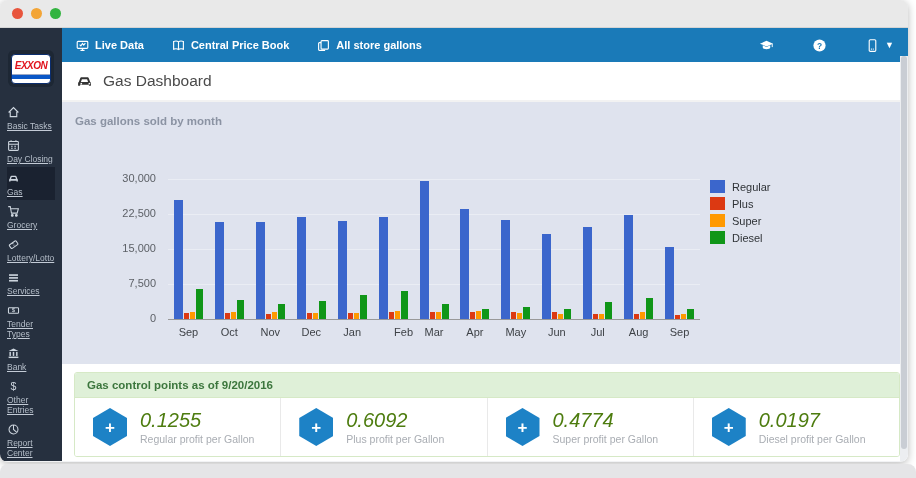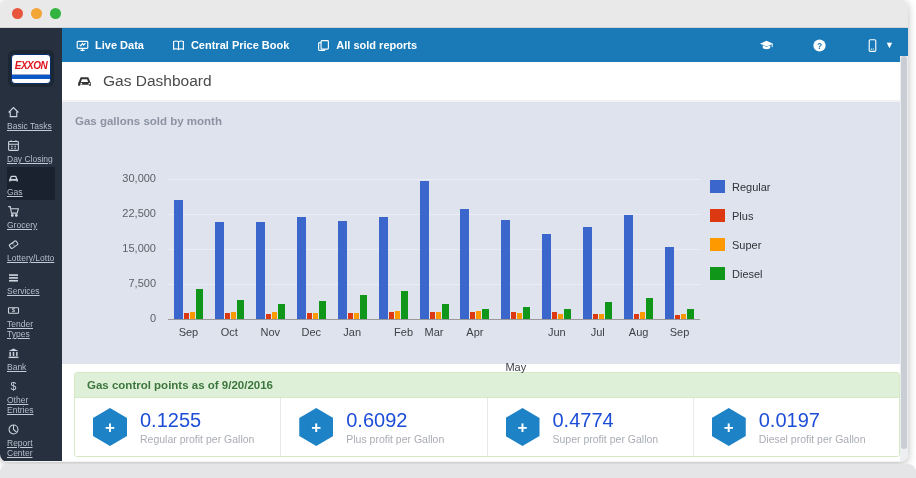--- a/index.html
+++ b/index.html
@@ -53,36 +53,36 @@
 
   
   .chart-panel { height:262px; background:#dfe3ee; }
   .chart-heading { padding:13px 0 0 13px; font-size:11.5px; font-weight:bold; color:#8b93a3; }
   #chart-mount { position:relative; width:100%; height:235px; }
   .gridline { position:absolute; height:1px; background:#eaedf4; }
   .baseline { position:absolute; height:1px; background:#999; }
   .ytick { position:absolute; text-align:right; font-size:11px; color:#5d6167; }
   .xtick { position:absolute; text-align:center; font-size:11px; color:#3e4247; }
   .bargroup { position:absolute; display:flex; align-items:flex-end; justify-content:center; gap:1px; }
-  .legend { position:absolute; display:flex; flex-direction:column; gap:16px; }
+  .legend { position:absolute; display:flex; flex-direction:column; gap:4px; }
   .lrow { display:flex; align-items:center; gap:7px; font-size:11px; color:#2f3337; }
   .lswatch { width:15px; height:13px; flex:0 0 15px; }
 
   
   .success-panel { margin:8px 8px 0 12px; border:1px solid #d6e9c6; border-radius:3px; overflow:hidden; background:#fff;}
   .success-heading { background:#dff0d8; color:#3c763d; font-size:11.5px; font-weight:bold;
     padding:6px 12px; border-bottom:1px solid #d6e9c6; }
   .cards { display:flex; background:#fff; }
   .card { flex:1; display:flex; align-items:center; gap:13px; padding:10px 0 10px 18px; }
   .card + .card { border-left:1px solid #e9e9e9; }
   .hexagon { width:34px; height:38px; background:#1d82c6; flex:0 0 34px;
     clip-path:polygon(50% 0,100% 26%,100% 74%,50% 100%,0 74%,0 26%);
     display:flex; align-items:center; justify-content:center; }
   .hexagon span { color:#fff; font-size:17px; font-weight:bold; line-height:1; }
-  .card-value { font-size:20px; color:#1d4ed8; line-height:1.1; }
+  .card-value { font-size:20px; color:#4d7c0f; line-height:1.1;font-style:italic; }
   .card-label { font-size:10.5px; color:#a9adb3; margin-top:2px; }
 
   
   .scrollbar { position:absolute; right:0; top:28px; bottom:0; width:8px; background:#eceef1; }
   .scroll-thumb { position:absolute; left:1px; right:1px; top:0; height:97%; background:#c9cdd4; border-radius:4px; }
 </style>
 </head>
 <body>
 
 <div class="stage">
@@ -194,21 +194,21 @@
             <svg viewBox="0 0 16 16" fill="none" stroke="#fff" stroke-width="1.4">
                 <path d="M8 3.5 C6.5 2.3 4 2.3 2 3 V12.5 C4 11.8 6.5 11.8 8 13 C9.5 11.8 12 11.8 14 12.5 V3 C12 2.3 9.5 2.3 8 3.5 Z M8 3.5 V13"></path>
               </svg>
             <span>Central Price Book</span>
           </div>
           <div class="nav-item">
             <svg viewBox="0 0 16 16" fill="none" stroke="#fff" stroke-width="1.4">
                 <rect x="5" y="2" width="9" height="10.5" rx="1"></rect>
                 <path d="M5 4.5 H3 C2.4 4.5 2 5 2 5.5 V13 C2 13.6 2.4 14 3 14 H10"></path>
               </svg>
-            <span>All sold reports</span>
+            <span>All store gallons</span>
           </div>
           <div class="nav-right">
             <span class="nav-ic">
                 <svg viewBox="0 0 16 16" fill="#fff">
                   <path d="M8 3 L15 6 L8 9 L1 6 Z"></path>
                   <path d="M4 7.8 V10.2 C4 11.2 5.8 12 8 12 C10.2 12 12 11.2 12 10.2 V7.8 L8 9.5 Z"></path>
                   <rect x="13.6" y="6.2" width="1" height="3.5"></rect>
                 </svg>
               </span>
             <span class="nav-ic">
@@ -302,21 +302,21 @@
                 <div class="bar" style="width: 5px; height: 8px; background: rgb(255, 153, 0);"></div>
                 <div class="bar" style="width: 7px; height: 10px; background: rgb(16, 150, 24);"></div>
               </div>
               <div class="xtick" style="left: 392.923px; top: 199px; width: 40px;">Apr</div>
               <div class="bargroup" style="left: 438.846px; top: 52px; width: 30px; height: 140px;">
                 <div class="bar" style="width: 9px; height: 99px; background: rgb(59, 102, 204);"></div>
                 <div class="bar" style="width: 5px; height: 7px; background: rgb(220, 57, 18);"></div>
                 <div class="bar" style="width: 5px; height: 6px; background: rgb(255, 153, 0);"></div>
                 <div class="bar" style="width: 7px; height: 12px; background: rgb(16, 150, 24);"></div>
               </div>
-              <div class="xtick" style="left: 433.846px; top: 199px; width: 40px; margin-top: 35px;">May</div>
+              <div class="xtick" style="left: 433.846px; top: 199px; width: 40px;">May</div>
               <div class="bargroup" style="left: 479.769px; top: 52px; width: 30px; height: 140px;">
                 <div class="bar" style="width: 9px; height: 85px; background: rgb(59, 102, 204);"></div>
                 <div class="bar" style="width: 5px; height: 7px; background: rgb(220, 57, 18);"></div>
                 <div class="bar" style="width: 5px; height: 5px; background: rgb(255, 153, 0);"></div>
                 <div class="bar" style="width: 7px; height: 10px; background: rgb(16, 150, 24);"></div>
               </div>
               <div class="xtick" style="left: 474.769px; top: 199px; width: 40px;">Jun</div>
               <div class="bargroup" style="left: 520.692px; top: 52px; width: 30px; height: 140px;">
                 <div class="bar" style="width: 9px; height: 92px; background: rgb(59, 102, 204);"></div>
                 <div class="bar" style="width: 5px; height: 5px; background: rgb(220, 57, 18);"></div>

